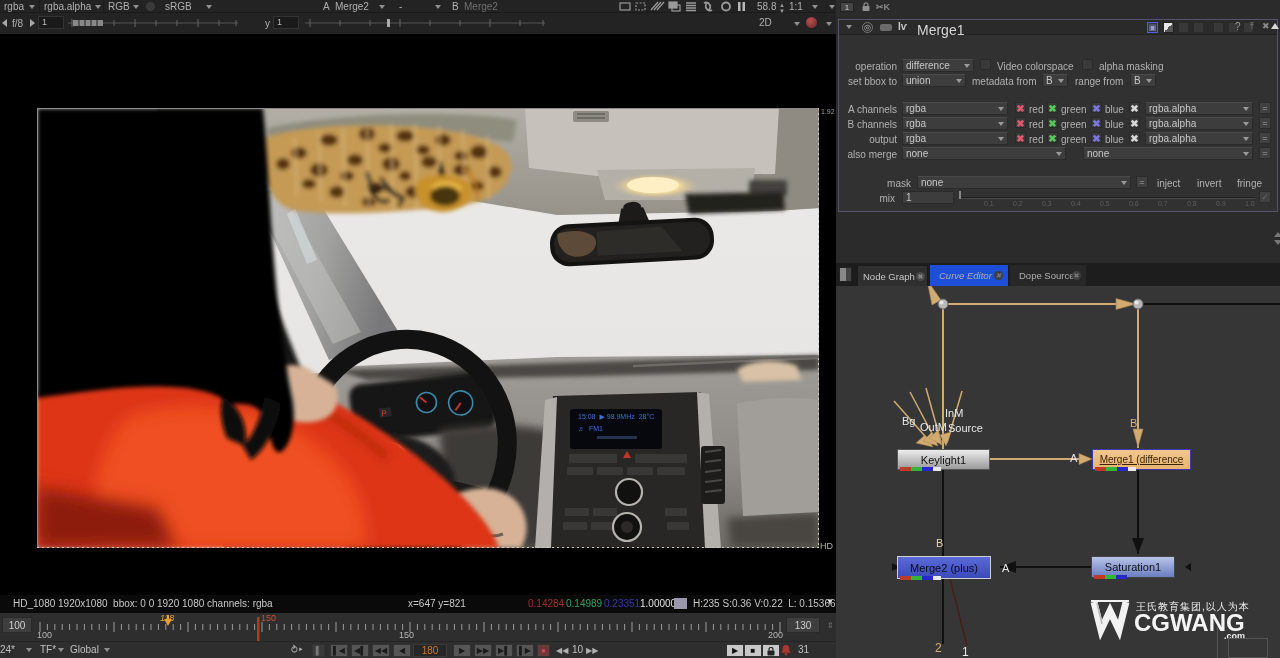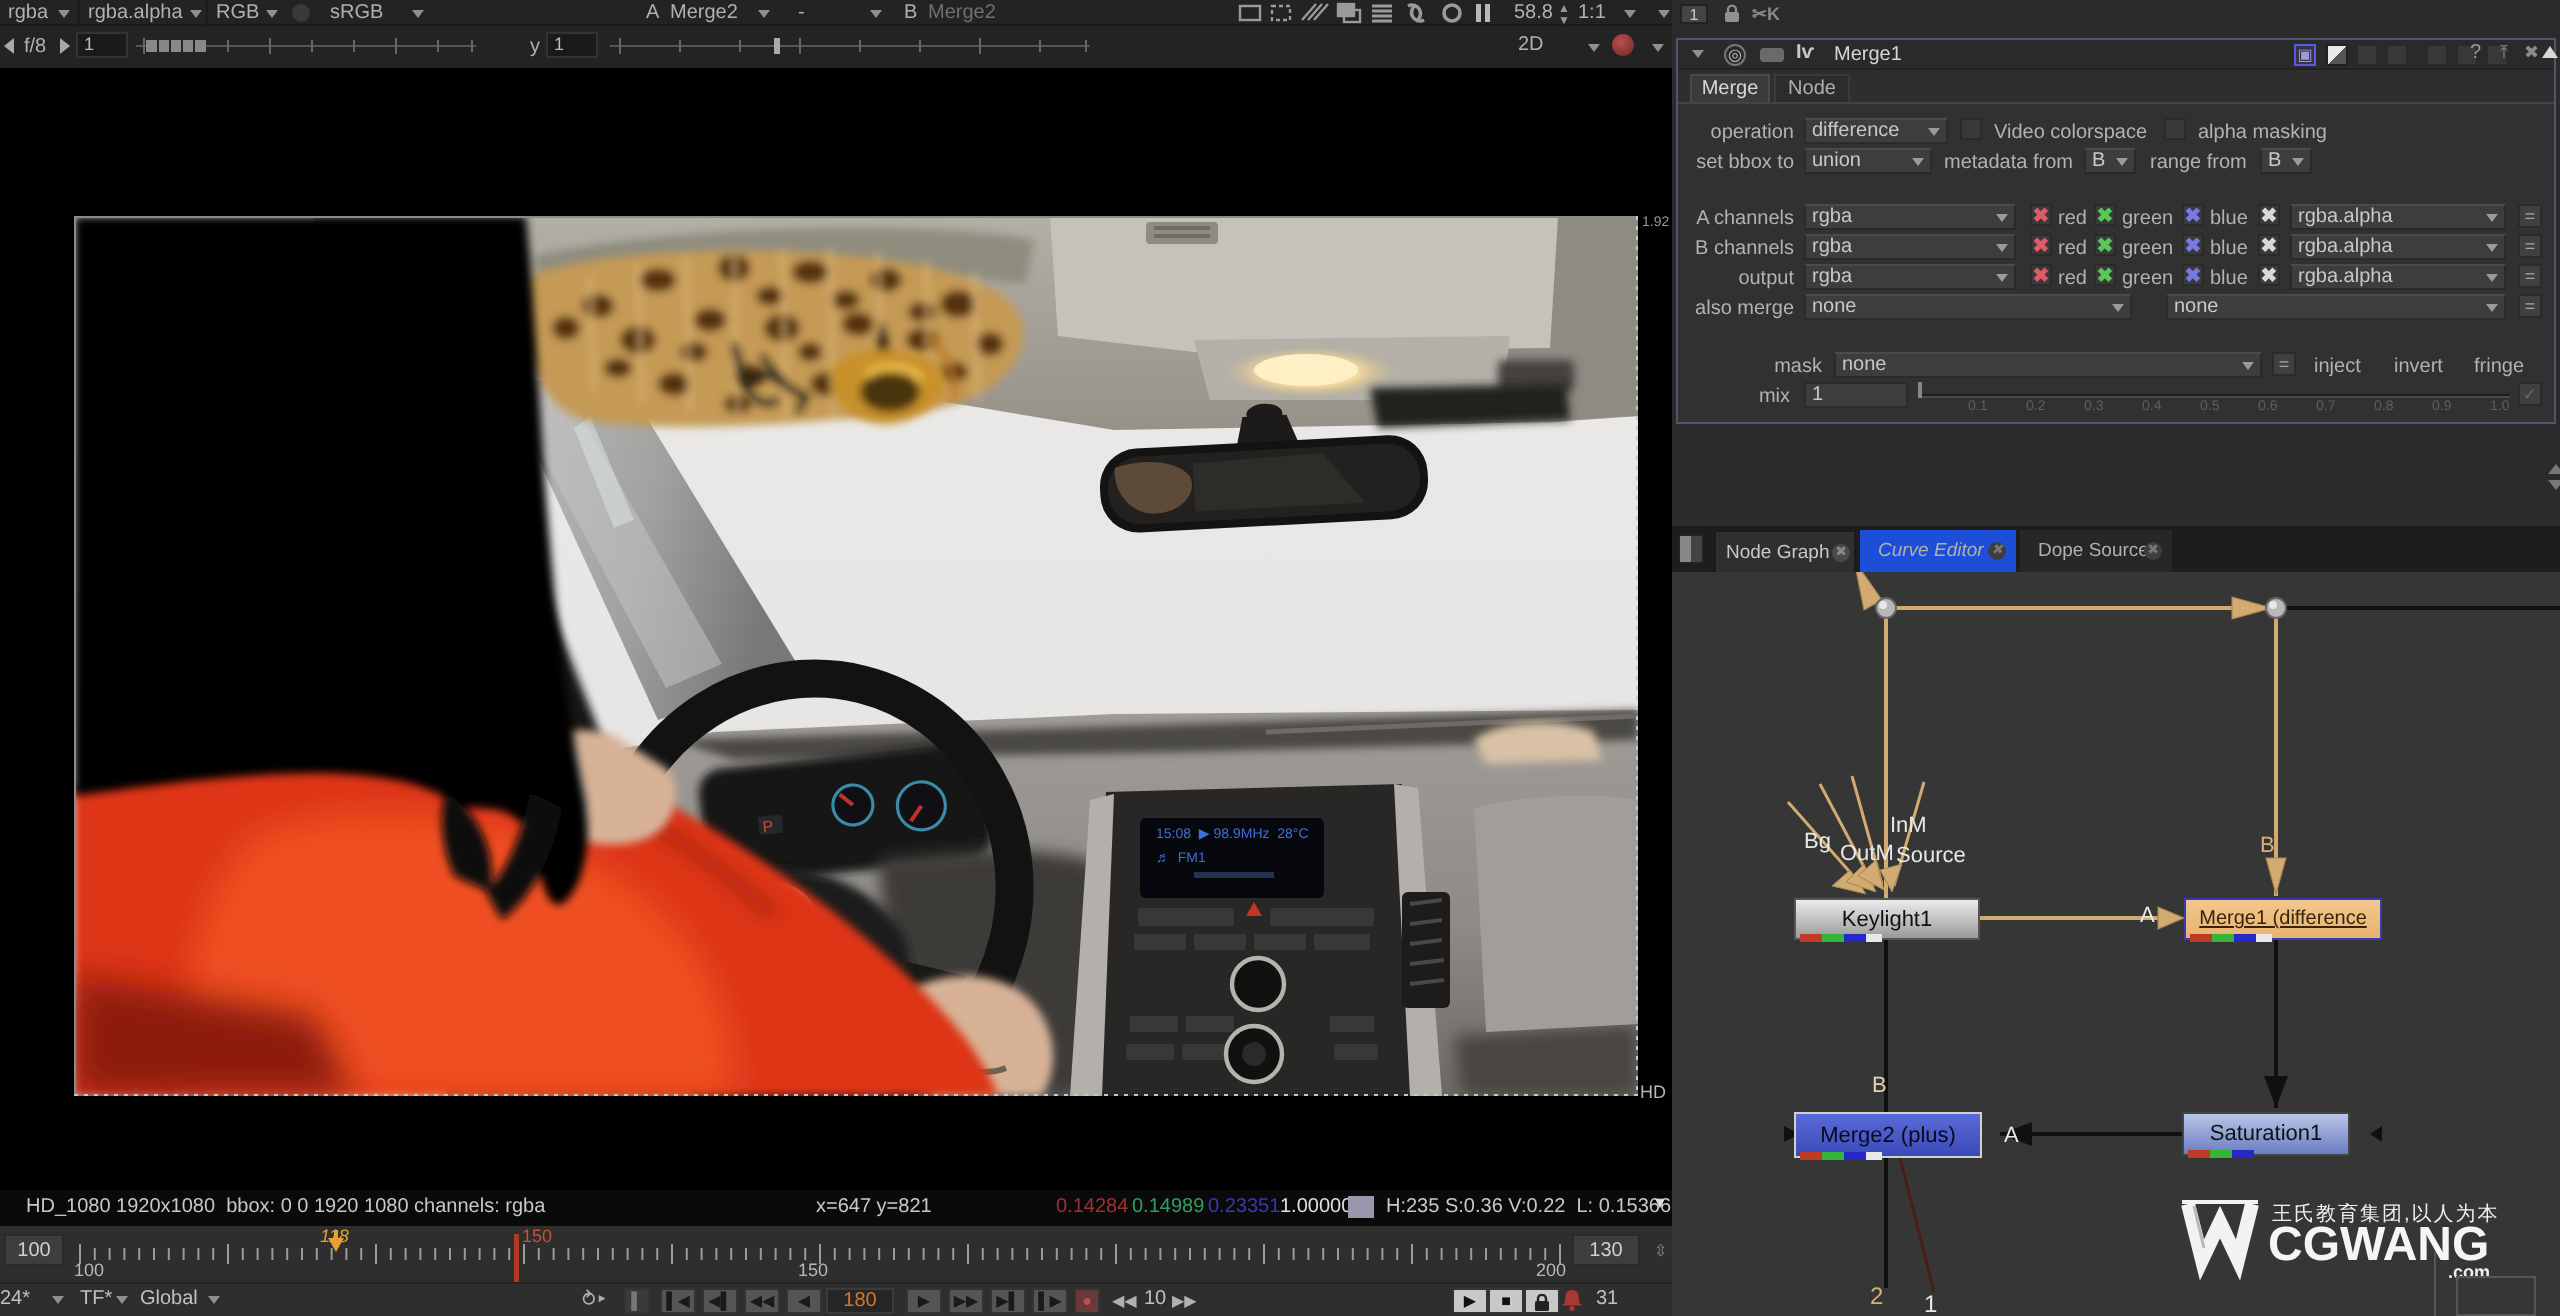--- a/index.html
+++ b/index.html
@@ -528,39 +528,34 @@
       </svg>
     <span style="position:absolute;left:40px;top:2px;font-size:9px;color:#888;font-weight:bold;">✂K</span>
 
     <div id="props">
 
       <div style="position:absolute;left:0;top:0;width:438px;height:15px;background:#2a2a2a;border-bottom:1px solid #222;">
         <i class="caret" style="left:7px;top:5px;"></i>
         <span style="position:absolute;left:23px;top:2px;width:11px;height:11px;border:1px solid #777;border-radius:50%;color:#bbb;font-size:8px;text-align:center;line-height:10px;">◎</span>
         <span style="position:absolute;left:41px;top:4px;width:12px;height:7px;background:#6a6a6a;border-radius:2px;"></span>
         <span style="position:absolute;left:59px;top:1px;color:#c8c8c8;font-size:10px;font-weight:bold;">Ιѵ</span>
-        <span style="position:absolute;left:78px;top:2px;font-size:10px;color:#d5d5d5;">Merge1</span>
+        <span style="position:absolute;left:78px;top:2px;font-size:14px;color:#d5d5d5;">Merge1</span>
         <span style="position:absolute;left:308px;top:2px;width:11px;height:11px;background:#35354a;border:1px solid #5a5ae0;color:#9a9ad8;font-size:8px;text-align:center;line-height:10px;">▣</span>
         <span style="position:absolute;left:324px;top:2px;width:11px;height:11px;background:linear-gradient(135deg,#e8e8e8 50%,#555 50%);border:1px solid #222;"></span>
         <span style="position:absolute;left:339px;top:2px;width:11px;height:11px;background:#383838;border:1px solid #2a2a2a;"></span>
         <span style="position:absolute;left:354px;top:2px;width:11px;height:11px;background:#383838;border:1px solid #2a2a2a;"></span>
         <span style="position:absolute;left:374px;top:2px;width:11px;height:11px;background:#383838;border:1px solid #2a2a2a;"></span>
         <span style="position:absolute;left:389px;top:2px;width:11px;height:11px;background:#383838;border:1px solid #2a2a2a;"></span>
         <span style="position:absolute;left:404px;top:2px;width:11px;height:11px;background:#383838;border:1px solid #2a2a2a;"></span>
         <span style="position:absolute;left:396px;top:1px;color:#9a9a9a;font-size:10px;">?</span>
         <span style="position:absolute;left:411px;top:1px;color:#8a8a8a;font-size:9px;">⤒</span>
         <span style="position:absolute;left:423px;top:1px;color:#8a8a8a;font-size:9px;">✖</span>
       </div>
       <span style="position:absolute;left:432px;top:3px;width:0;height:0;border-left:4px solid transparent;border-right:4px solid transparent;border-bottom:6px solid #d8d8d8;"></span>
 
-      <div style="position:absolute;left:0;top:15px;width:438px;height:17px;background:#2e2e2e;">
-        <span style="position:absolute;left:6px;top:2px;width:40px;height:15px;background:#3b3b3b;border:1px solid #4a4a4a;border-bottom:none;color:#d8d8d8;font-size:10px;text-align:center;line-height:14px;">Merge</span>
-        <span style="position:absolute;left:48px;top:2px;width:38px;height:15px;background:#2c2c2c;border:1px solid #3a3a3a;border-bottom:none;color:#b0b0b0;font-size:10px;text-align:center;line-height:14px;">Node</span>
-        <span style="position:absolute;left:0;top:16px;width:438px;height:1px;background:#444;"></span>
-      </div>
 
       <span class="plabel" style="left:0;top:41px;width:58px;">operation</span>
       <div class="pdrop" style="left:63px;top:39px;width:72px;">difference<i class="dc"></i></div>
       <span class="chk" style="left:141px;top:39px;"></span>
       <span class="ptext" style="left:158px;top:41px;">Video colorspace</span>
       <span class="chk" style="left:243px;top:39px;"></span>
       <span class="ptext" style="left:260px;top:41px;">alpha masking</span>
 
       <span class="plabel" style="left:0;top:56px;width:58px;">set bbox to</span>
       <div class="pdrop" style="left:63px;top:54px;width:64px;">union<i class="dc"></i></div>

